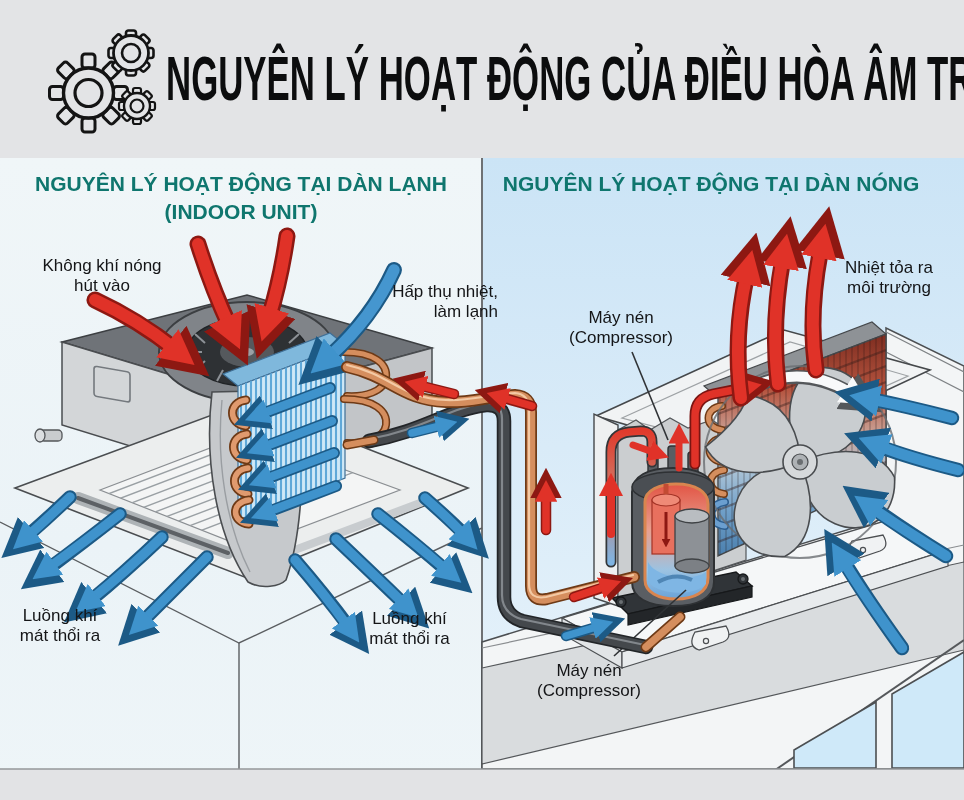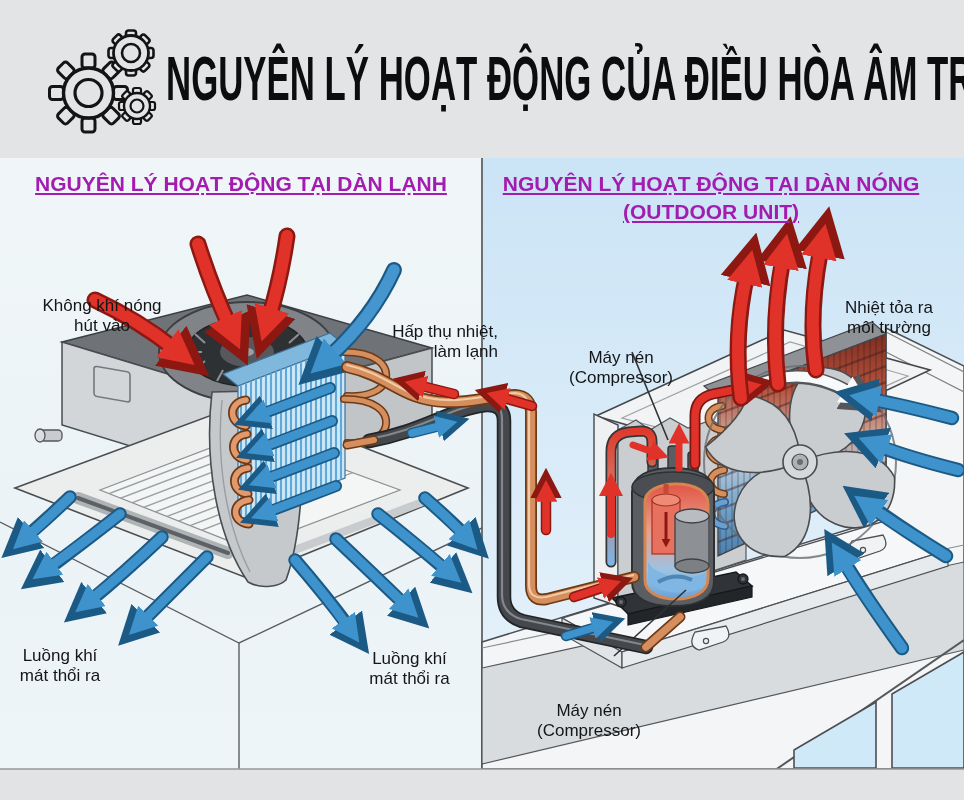--- a/index.html
+++ b/index.html
@@ -17,24 +17,24 @@
 
   
   .panel-bg-left{position:absolute;left:0;top:158px;width:482px;height:642px;
                  background:linear-gradient(180deg,#f0f6f8 0%,#ebf3f7 60%,#eef5f8 100%);}
   .panel-bg-right{position:absolute;left:482px;top:158px;width:482px;height:642px;
                   background:linear-gradient(180deg,#cbe4f6 0%,#d9ebf8 45%,#e9f4fb 100%);}
   .divider{position:absolute;left:481px;top:158px;width:2px;height:642px;background:#6e7174;}
 
   
   .panel-title{position:absolute;top:170px;width:482px;text-align:center;
-               font-weight:bold;font-size:21px;line-height:1.35;color:#a21caf;text-decoration:underline;}
+               font-weight:bold;font-size:21px;line-height:1.35;color:#0f766e;}
   .panel-title .sub{display:block;}
   .lbl{position:absolute;font-size:17px;line-height:1.2;color:#141517;
-       white-space:pre-line;text-align:center;margin-top:40px;}
+       white-space:pre-line;text-align:center;}
 
   svg{display:block;}
   .art{position:absolute;left:0;top:158px;}
 </style>
 </head>
 <body>
 
 <div id="stage">
 
   <div class="header">
@@ -494,24 +494,24 @@
       <path d="M 574 597 L 604 587" stroke="#e03228" stroke-width="7.5" marker-end="url(#mR)"></path>
       <path d="M 412 433 L 444 425" stroke="#1c5a86" stroke-width="10.5" marker-end="url(#mBd)"></path>
       <path d="M 412 433 L 440 426" stroke="#3f93cc" stroke-width="7.5" marker-end="url(#mB)"></path>
       <path d="M 566 636 L 600 626" stroke="#1c5a86" stroke-width="10.5" marker-end="url(#mBd)"></path>
       <path d="M 566 636 L 596 627" stroke="#3f93cc" stroke-width="7.5" marker-end="url(#mB)"></path>
     </g>
   </svg>
 
   <div class="panel-title" style="left:0;">
     <span>NGUYÊN LÝ HOẠT ĐỘNG TẠI DÀN LẠNH</span>
+    <span class="sub">(INDOOR UNIT)</span>
   </div>
   <div class="panel-title" style="left:458px;padding-left:12px;">
     <span>NGUYÊN LÝ HOẠT ĐỘNG TẠI DÀN NÓNG</span>
-    <span class="sub">(OUTDOOR UNIT)</span>
   </div>
 
   <div class="lbl" style="left:18px;top:256px;width:168px;">Không khí nóng
 hút vào</div>
   <div class="lbl" style="left:348px;top:282px;width:150px;text-align:right;">Hấp thụ nhiệt,
 làm lạnh</div>
   <div class="lbl" style="left:6px;top:606px;width:108px;">Luồng khí
 mát thổi ra</div>
   <div class="lbl" style="left:352px;top:609px;width:115px;">Luồng khí
 mát thổi ra</div>

